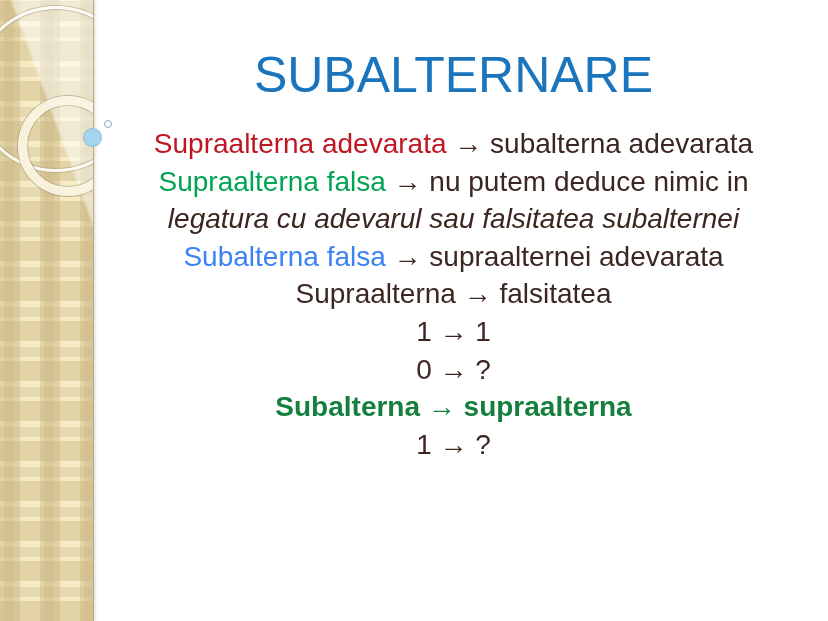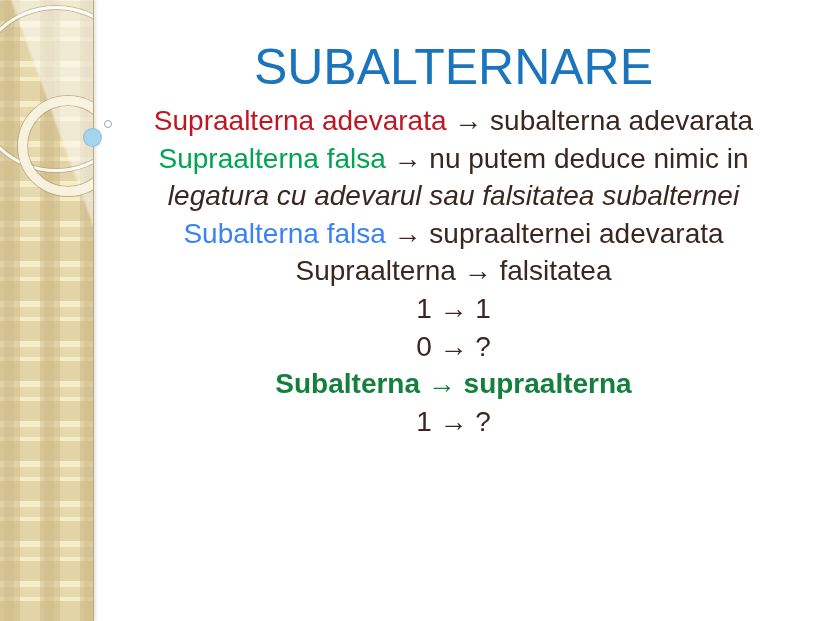--- a/index.html
+++ b/index.html
@@ -49,28 +49,28 @@
     border:1.5px solid #93A9B6;box-sizing:border-box;background:transparent;
   }
 
   
   .content{
     position:absolute;left:93px;right:0;top:40px;
     text-align:center;
     padding-right:14px;
   }
   .title{
-    margin:0;
+    margin:8px;
     font-size:50px;
     line-height:54px;
     font-weight:400;
     letter-spacing:0px;
     color:#1B75BC;
   }
-  .body-lines{margin-top:8px;}
+  .body-lines{margin-top:23px;}
   .body-line{
     font-size:28px;
     line-height:37.6px;
     font-weight:400;
     color:#3B2620;
     white-space:nowrap;
   }
 </style>
 </head>
 <body>

